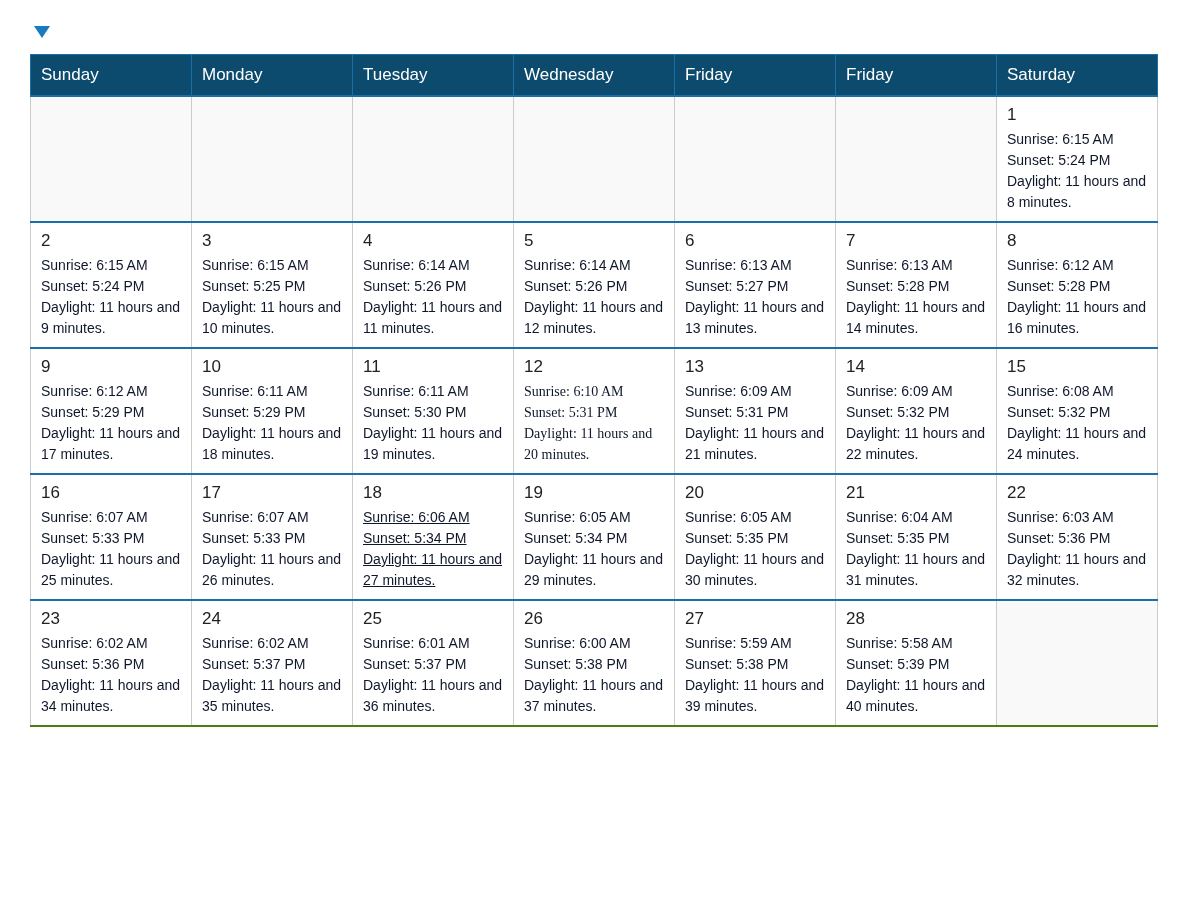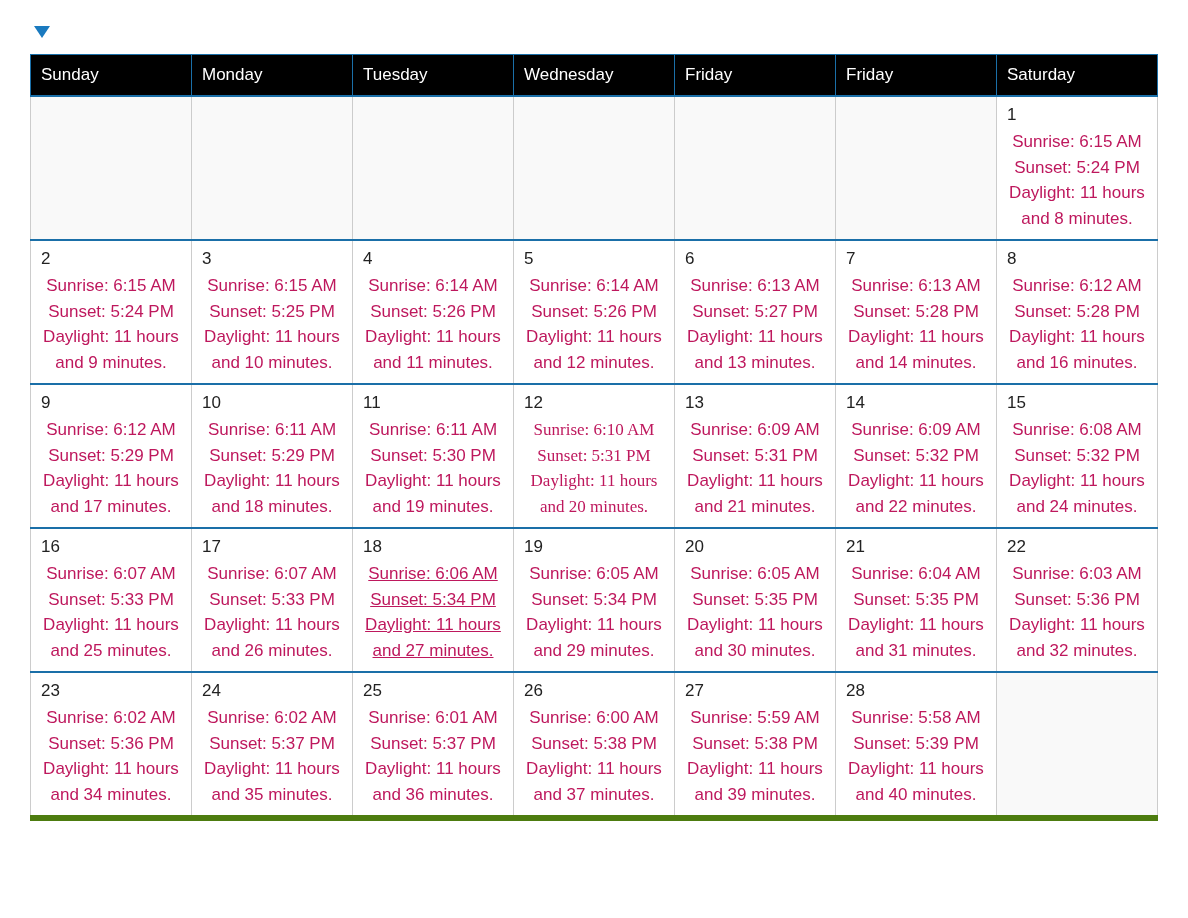--- a/index.html
+++ b/index.html
@@ -48,21 +48,21 @@
       font-size: 22px;
       color: #444;
       margin-top: 4px;
     }
     .calendar-table {
       width: 100%;
       border-collapse: collapse;
       border: 1px solid #bbb;
     }
     .calendar-table th {
-      background: #000000;
+      background: #0c4a6e;
       color: #fff;
       font-size: 17px;
       font-weight: normal;
       padding: 10px 10px;
       text-align: left;
       border: 1px solid #1a6fa8;
     }
     .calendar-table td {
       vertical-align: top;
       padding: 8px 10px;
@@ -72,30 +72,29 @@
       height: 110px;
     }
     .day-num {
       font-size: 17px;
       color: #222;
       font-weight: normal;
       display: block;
       margin-bottom: 4px;
     }
     .day-info {
-      font-size: 17px;
-      color: #be185d;
+      font-size: 14px;
+      color: #0f172a;
       line-height: 1.5;
-      text-align: center;
     }
     .empty-cell {
       background: #f9f9f9;
     }
     tr:last-child td {
-      border-bottom: 6px solid #4d7c0f;
+      border-bottom: 2px solid #4d7c0f;
     }
     .week-row td {
       border-top: 2px solid #1a6fa8;
     }
   </style>
 </head>
 <body>
 
 <div class="header">
   <div class="logo-wrapper">

